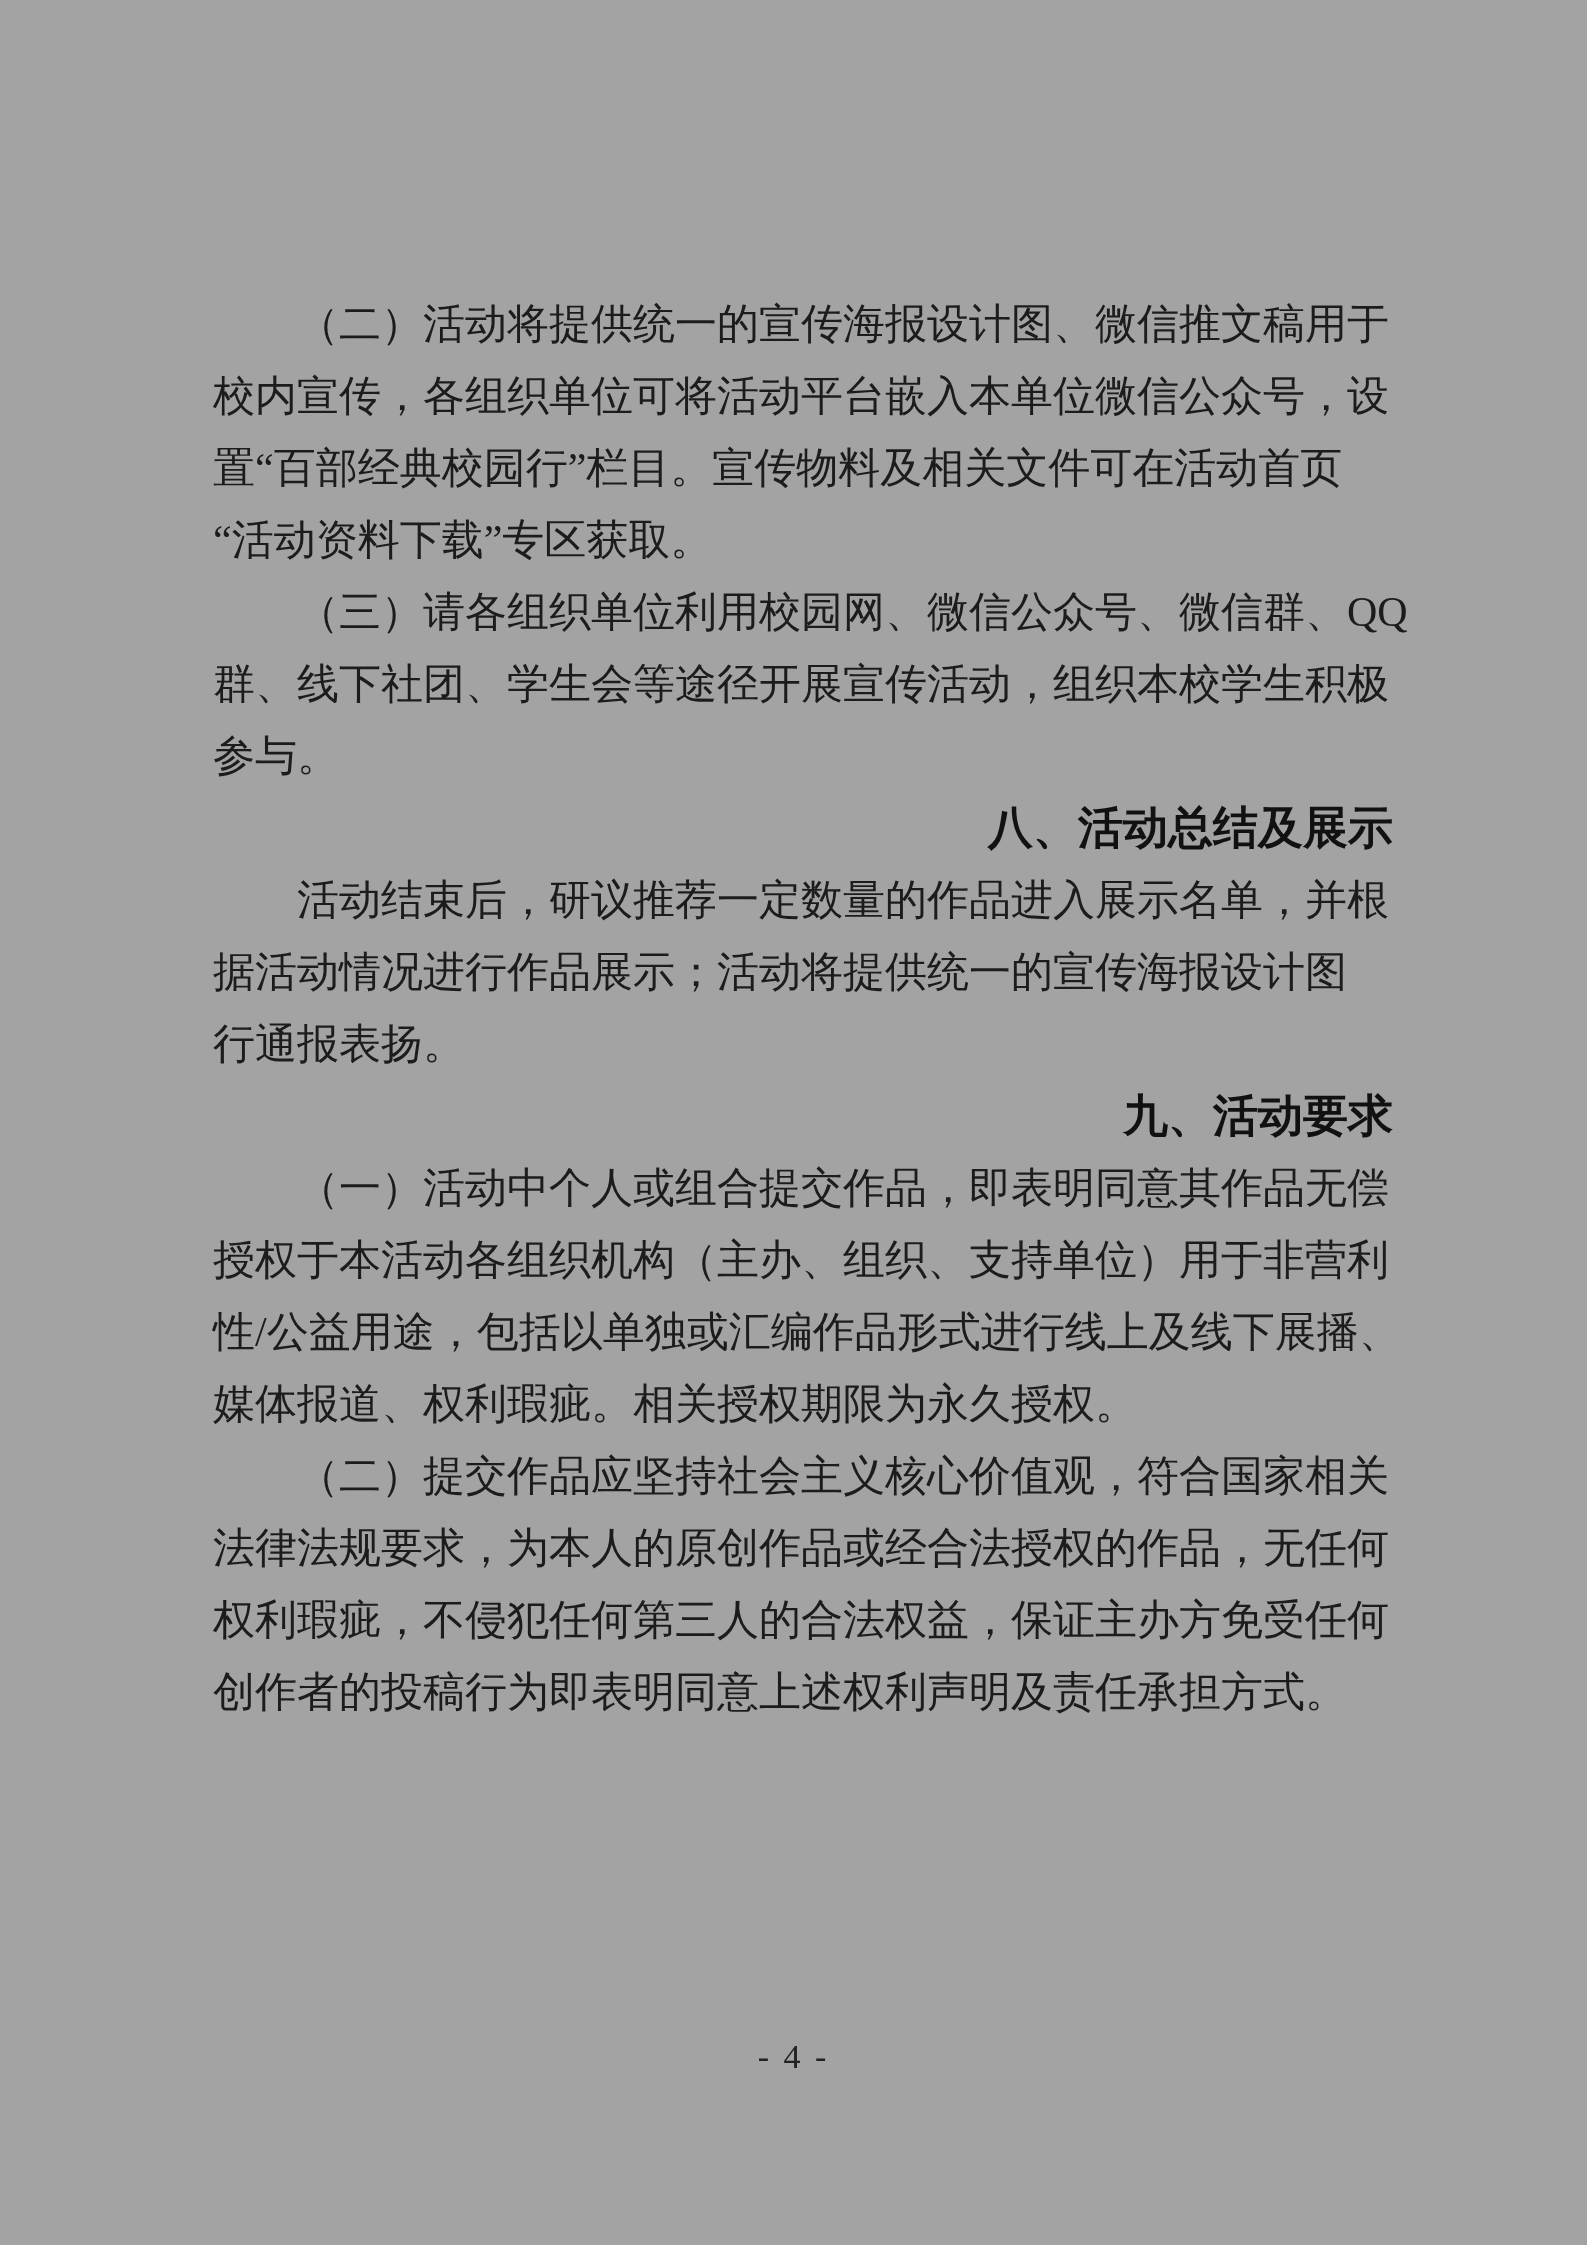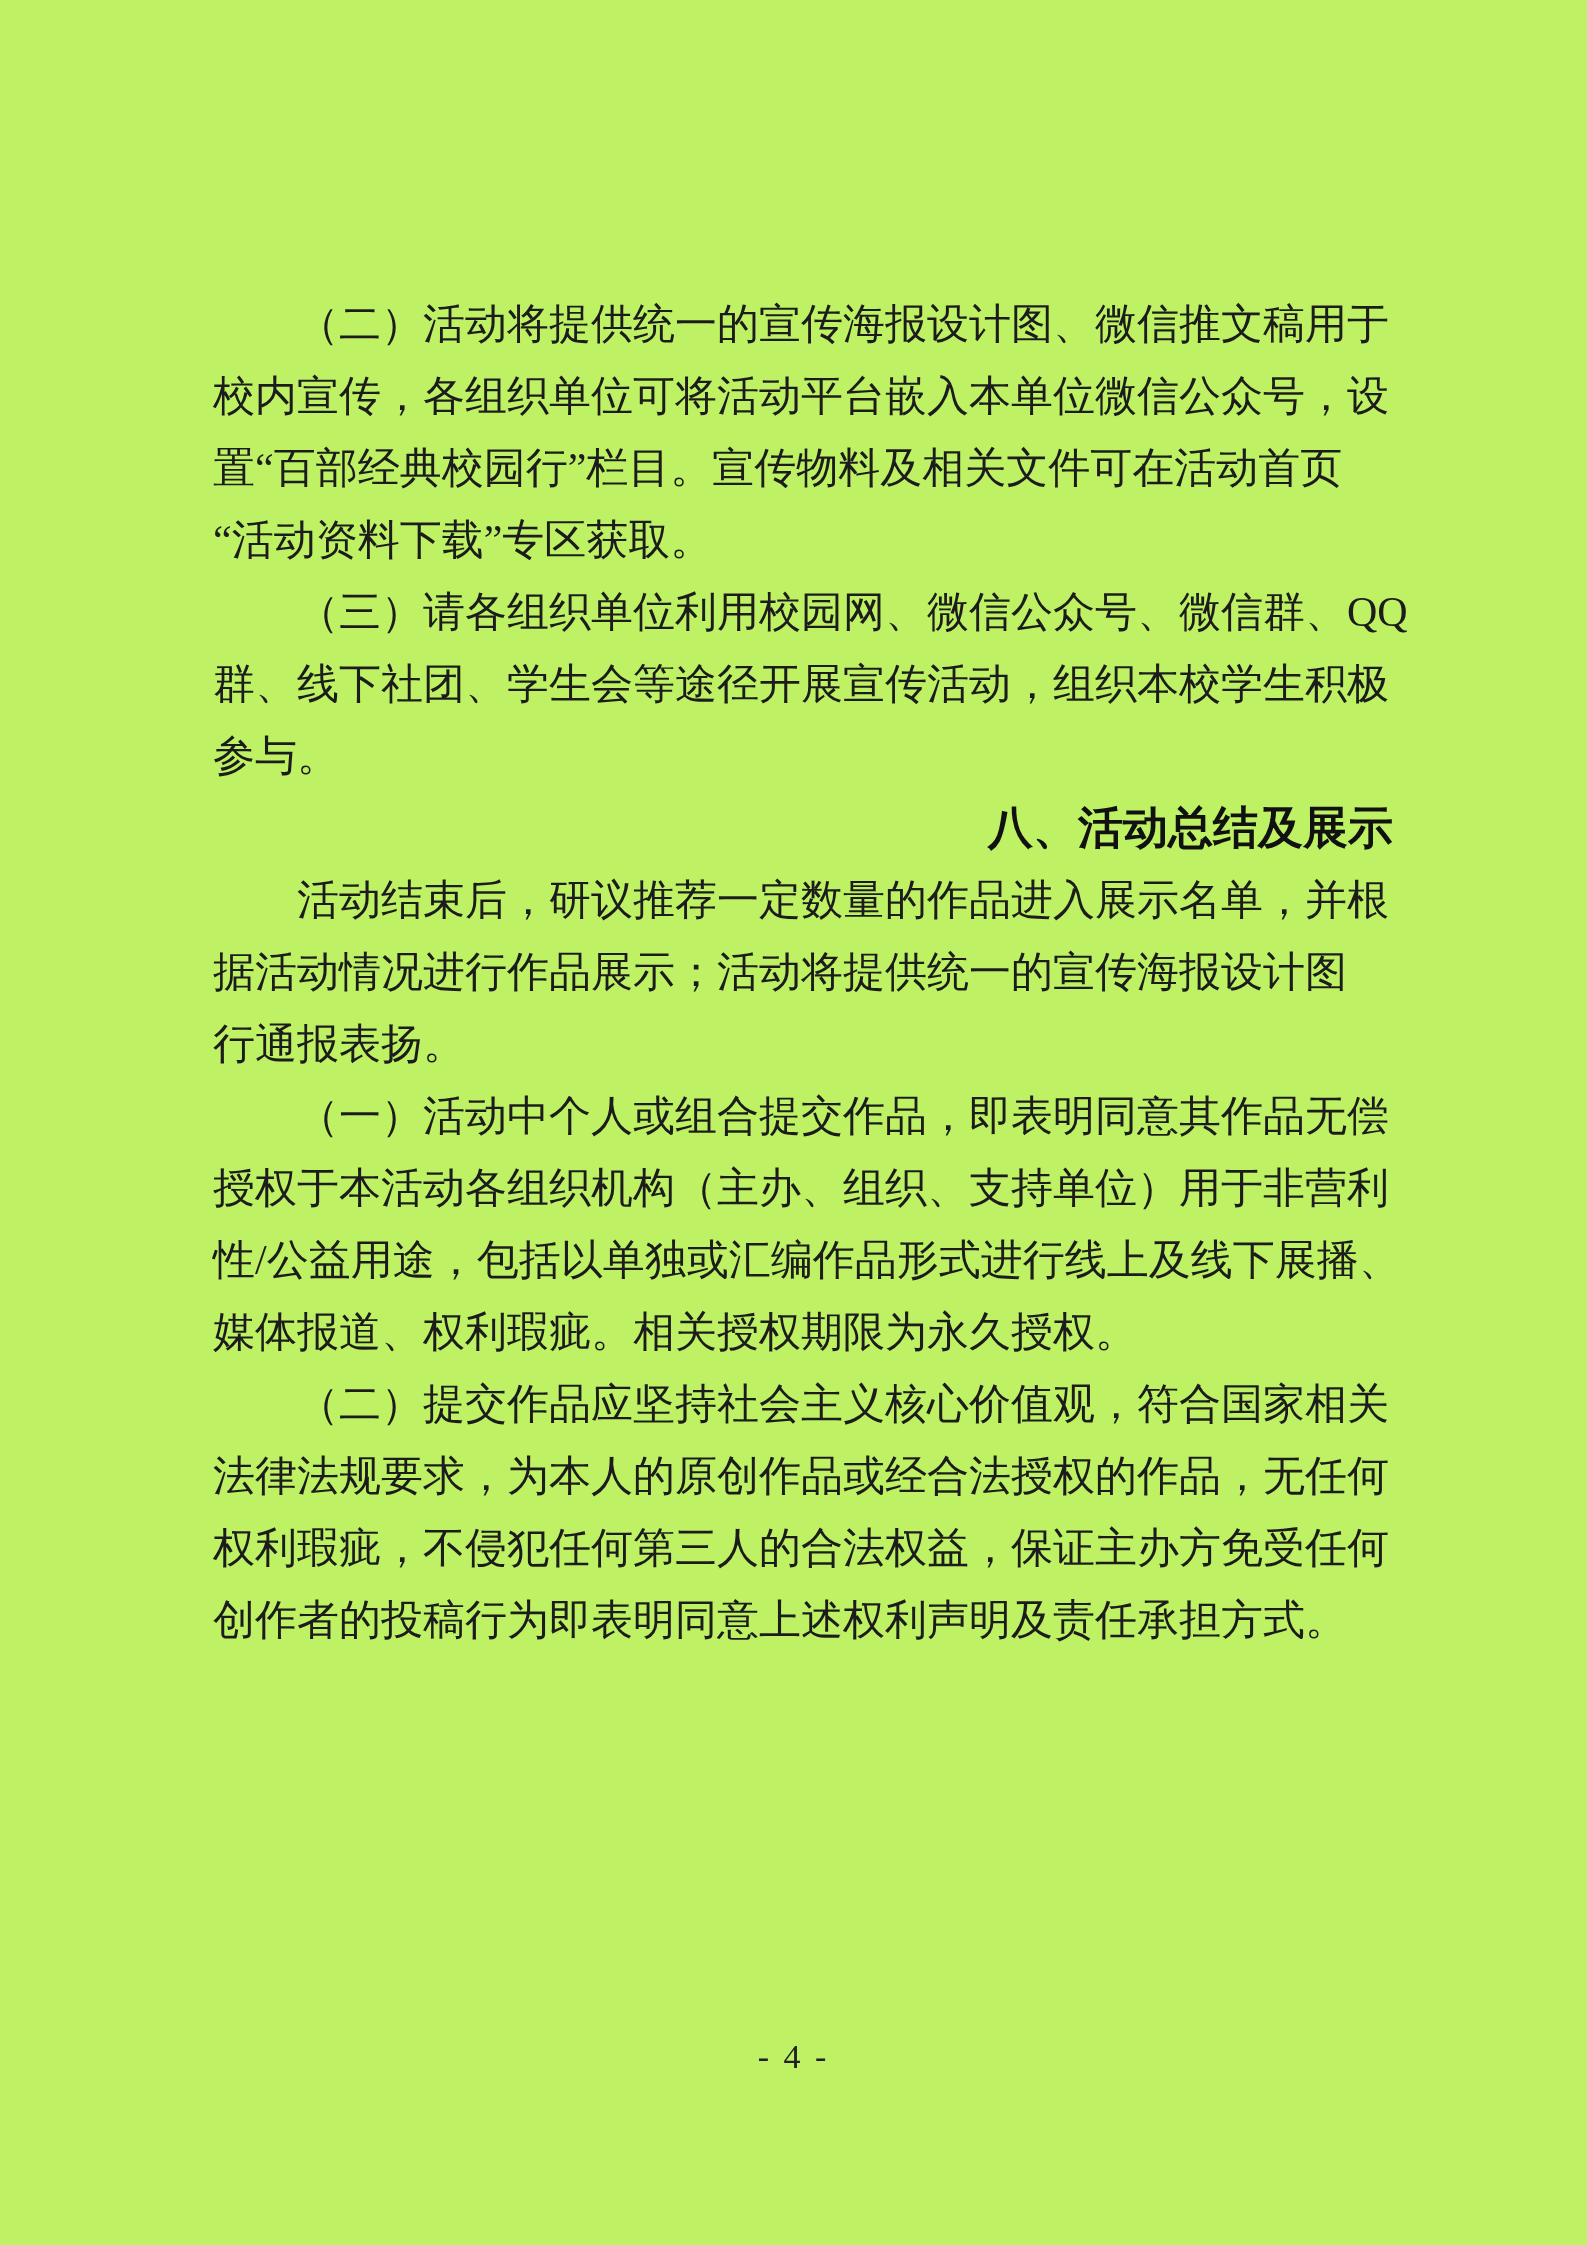--- a/index.html
+++ b/index.html
@@ -4,21 +4,21 @@
 <style>
   html, body {
     margin: 0;
     padding: 0;
     background: #ffffff;
   }
   .page {
     position: relative;
     width: 1587px;
     height: 2245px;
-    background: #bef264;
+    background: #a3a3a3;
     overflow: hidden;
     font-family: "Liberation Serif", serif;
   }
   .doc {
     position: absolute;
     left: 213px;
     top: 288px;
     width: 1180px;
   }
   .line {
@@ -61,20 +61,21 @@
       <div class="line">校内宣传，各组织单位可将活动平台嵌入本单位微信公众号，设</div>
       <div class="line">置“百部经典校园行”栏目。宣传物料及相关文件可在活动首页</div>
       <div class="line">“活动资料下载”专区获取。</div>
       <div class="line indent">（三）请各组织单位利用校园网、微信公众号、微信群、QQ</div>
       <div class="line">群、线下社团、学生会等途径开展宣传活动，组织本校学生积极</div>
       <div class="line">参与。</div>
       <div class="line indent heading">八、活动总结及展示</div>
       <div class="line indent">活动结束后，研议推荐一定数量的作品进入展示名单，并根</div>
       <div class="line">据活动情况进行作品展示；活动将提供统一的宣传海报设计图</div>
       <div class="line">行通报表扬。</div>
+      <div class="line indent heading">九、活动要求</div>
       <div class="line indent">（一）活动中个人或组合提交作品，即表明同意其作品无偿</div>
       <div class="line">授权于本活动各组织机构（主办、组织、支持单位）用于非营利</div>
       <div class="line">性/公益用途，包括以单独或汇编作品形式进行线上及线下展播、</div>
       <div class="line">媒体报道、权利瑕疵。相关授权期限为永久授权。</div>
       <div class="line indent">（二）提交作品应坚持社会主义核心价值观，符合国家相关</div>
       <div class="line">法律法规要求，为本人的原创作品或经合法授权的作品，无任何</div>
       <div class="line">权利瑕疵，不侵犯任何第三人的合法权益，保证主办方免受任何</div>
       <div class="line">创作者的投稿行为即表明同意上述权利声明及责任承担方式。</div>
     </div>
   <div class="pageno">- 4 -</div>

